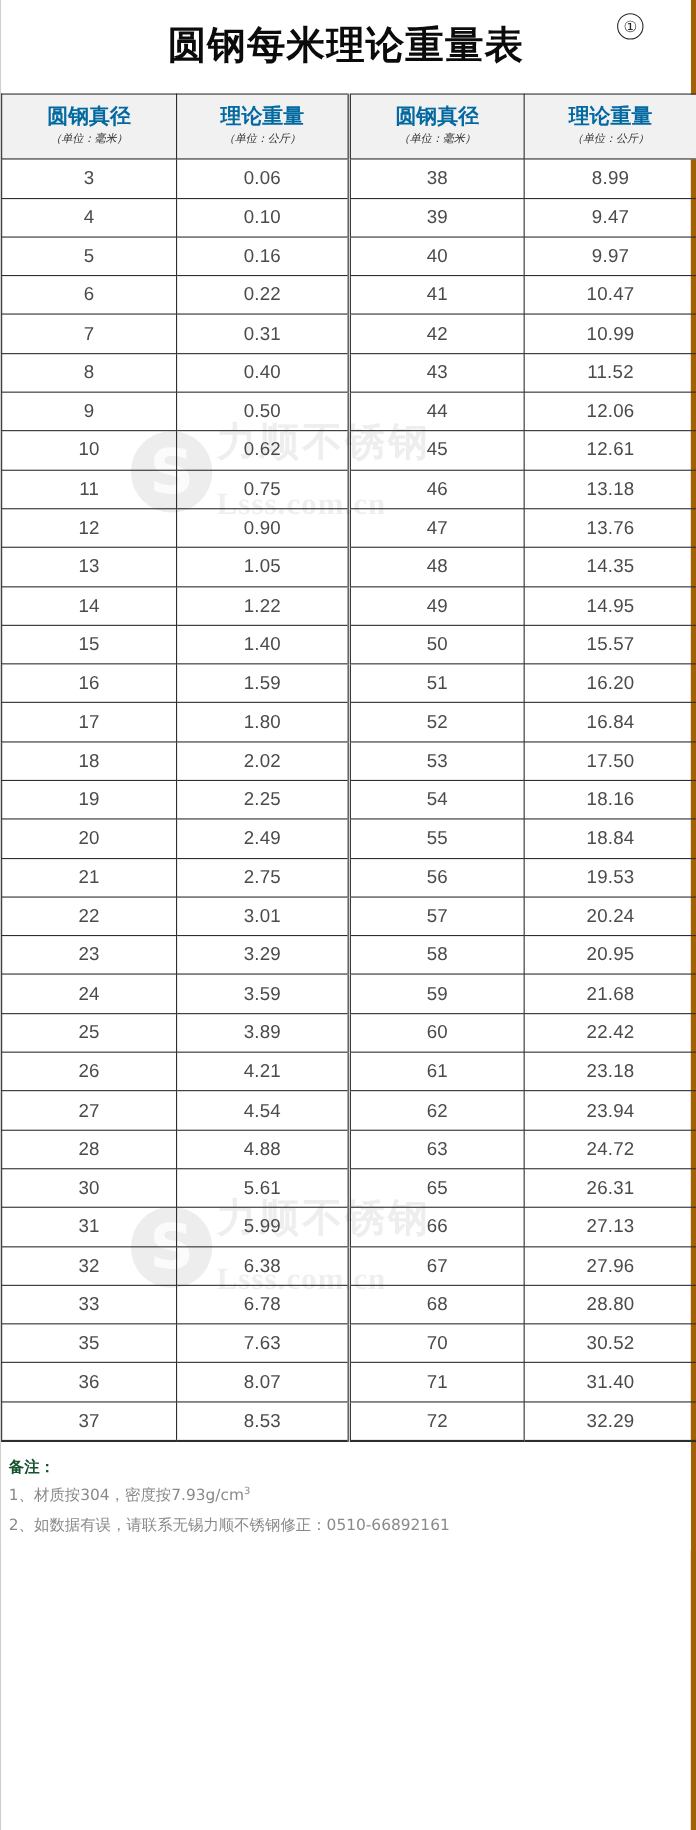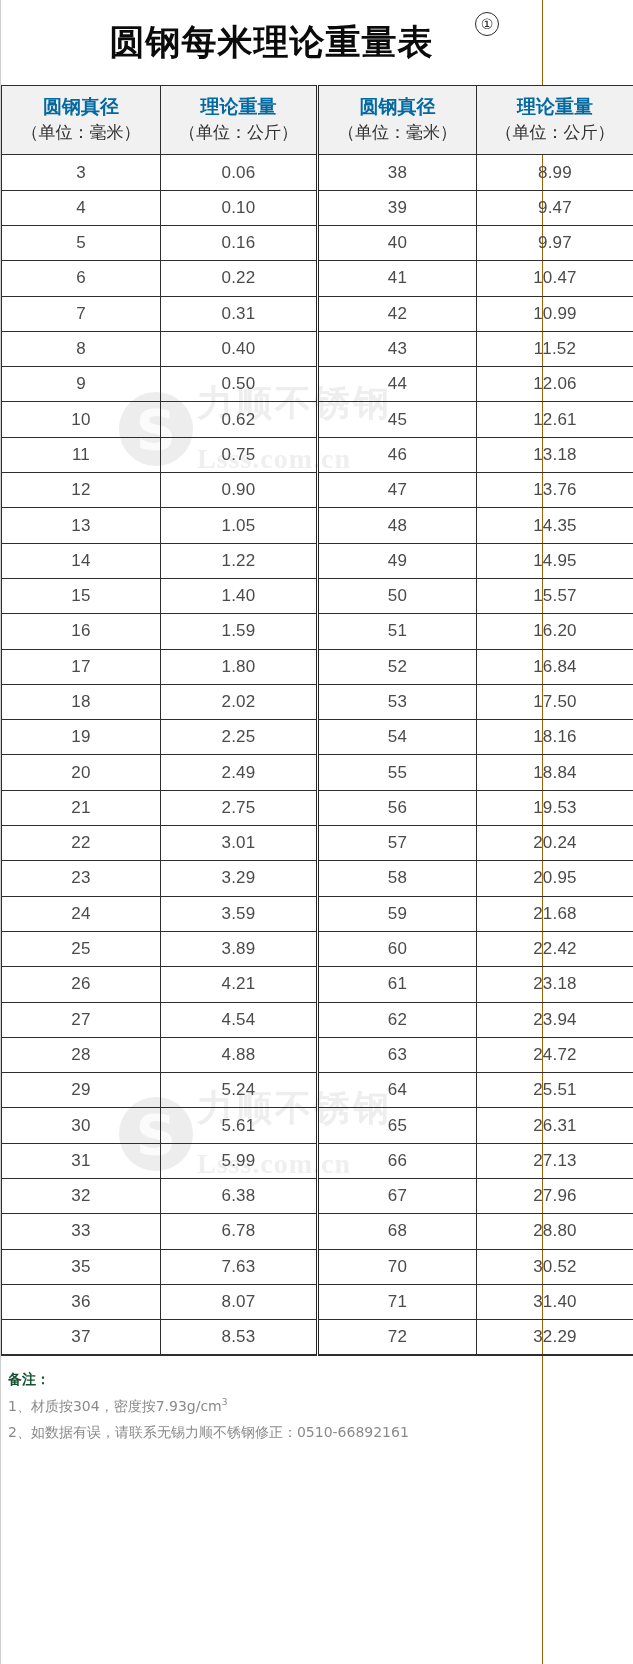--- a/index.html
+++ b/index.html
@@ -13,24 +13,24 @@
     font-family: "Liberation Sans", "DejaVu Sans", sans-serif;
     width: 633px;
     height: 1664px;
     position: relative;
     overflow: hidden;
     color: #3a3a3a;
   }
 
   .page {
     position: relative;
-    width: 543px;
+    width: 633px;
     height: 1664px;
     border-left: 1px solid #cfcfcf;
-    border-right: 1px solid #a16207;
+    border-right: 5px solid #a16207;
     background: #fff;
   }
 
   
   .title-band {
     position: relative;
     height: 85px;
     display: flex;
     align-items: center;
     justify-content: center;
@@ -93,25 +93,26 @@
     display: block;
     font-size: 19px;
     font-weight: bold;
     color: #0369a1;
     line-height: 1.25;
     font-family: "DejaVu Sans", "Liberation Sans", sans-serif;
   }
 
   .th-unit {
     display: block;
-    font-size: 17px;
+    font-size: 10px;
     color: #2f2f2f;
     line-height: 1.45;
     margin-top: 1px;
     font-family: "DejaVu Sans", "Liberation Sans", sans-serif;
+    font-style: italic;
   }
 
   
   .weight-table th.gap-left,
   .weight-table td.gap-left {
     border-right: 3px double #242424;
   }
 
   tbody td {
     height: 35.3px;
@@ -415,26 +416,20 @@
           <td>62</td>
           <td>23.94</td>
         </tr>
         <tr>
           <td>28</td>
           <td class="gap-left">4.88</td>
           <td>63</td>
           <td>24.72</td>
         </tr>
         <tr>
-          <td>29</td>
-          <td class="gap-left">5.24</td>
-          <td>64</td>
-          <td>25.51</td>
-        </tr>
-        <tr>
           <td>30</td>
           <td class="gap-left">5.61</td>
           <td>65</td>
           <td>26.31</td>
         </tr>
         <tr>
           <td>31</td>
           <td class="gap-left">5.99</td>
           <td>66</td>
           <td>27.13</td>

